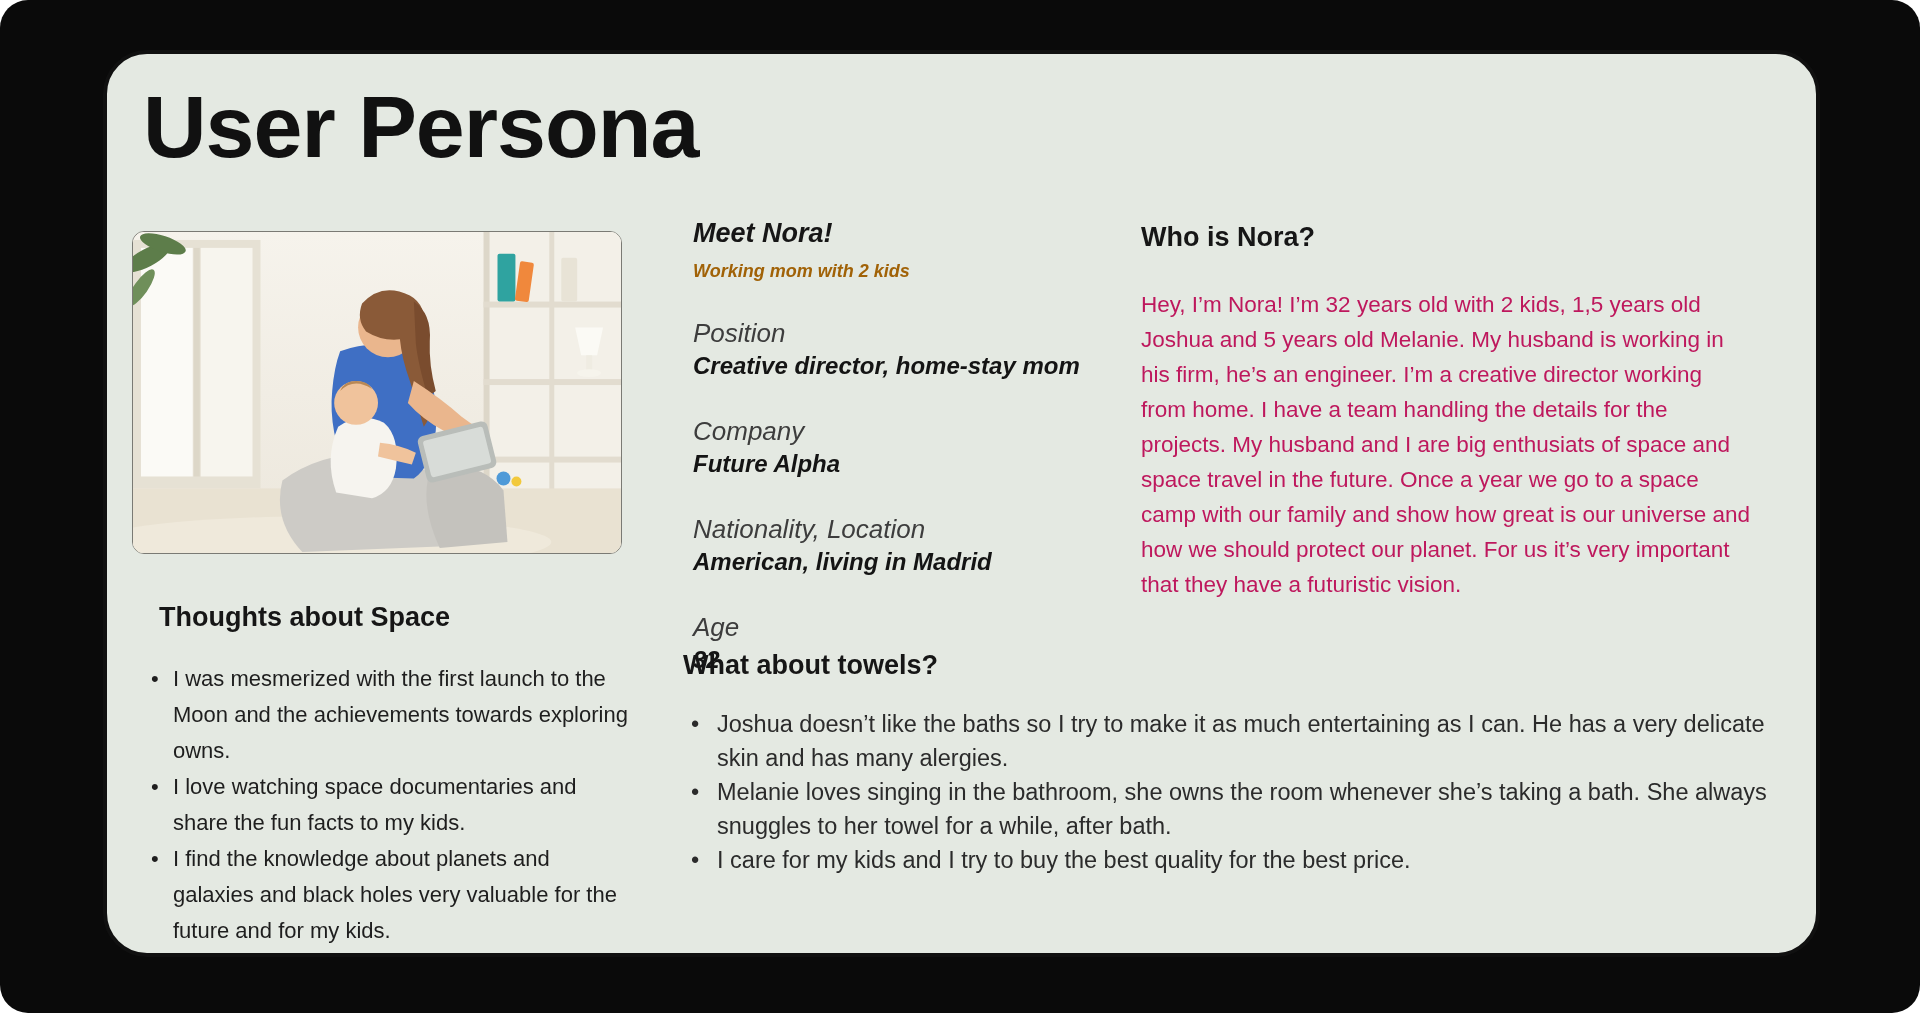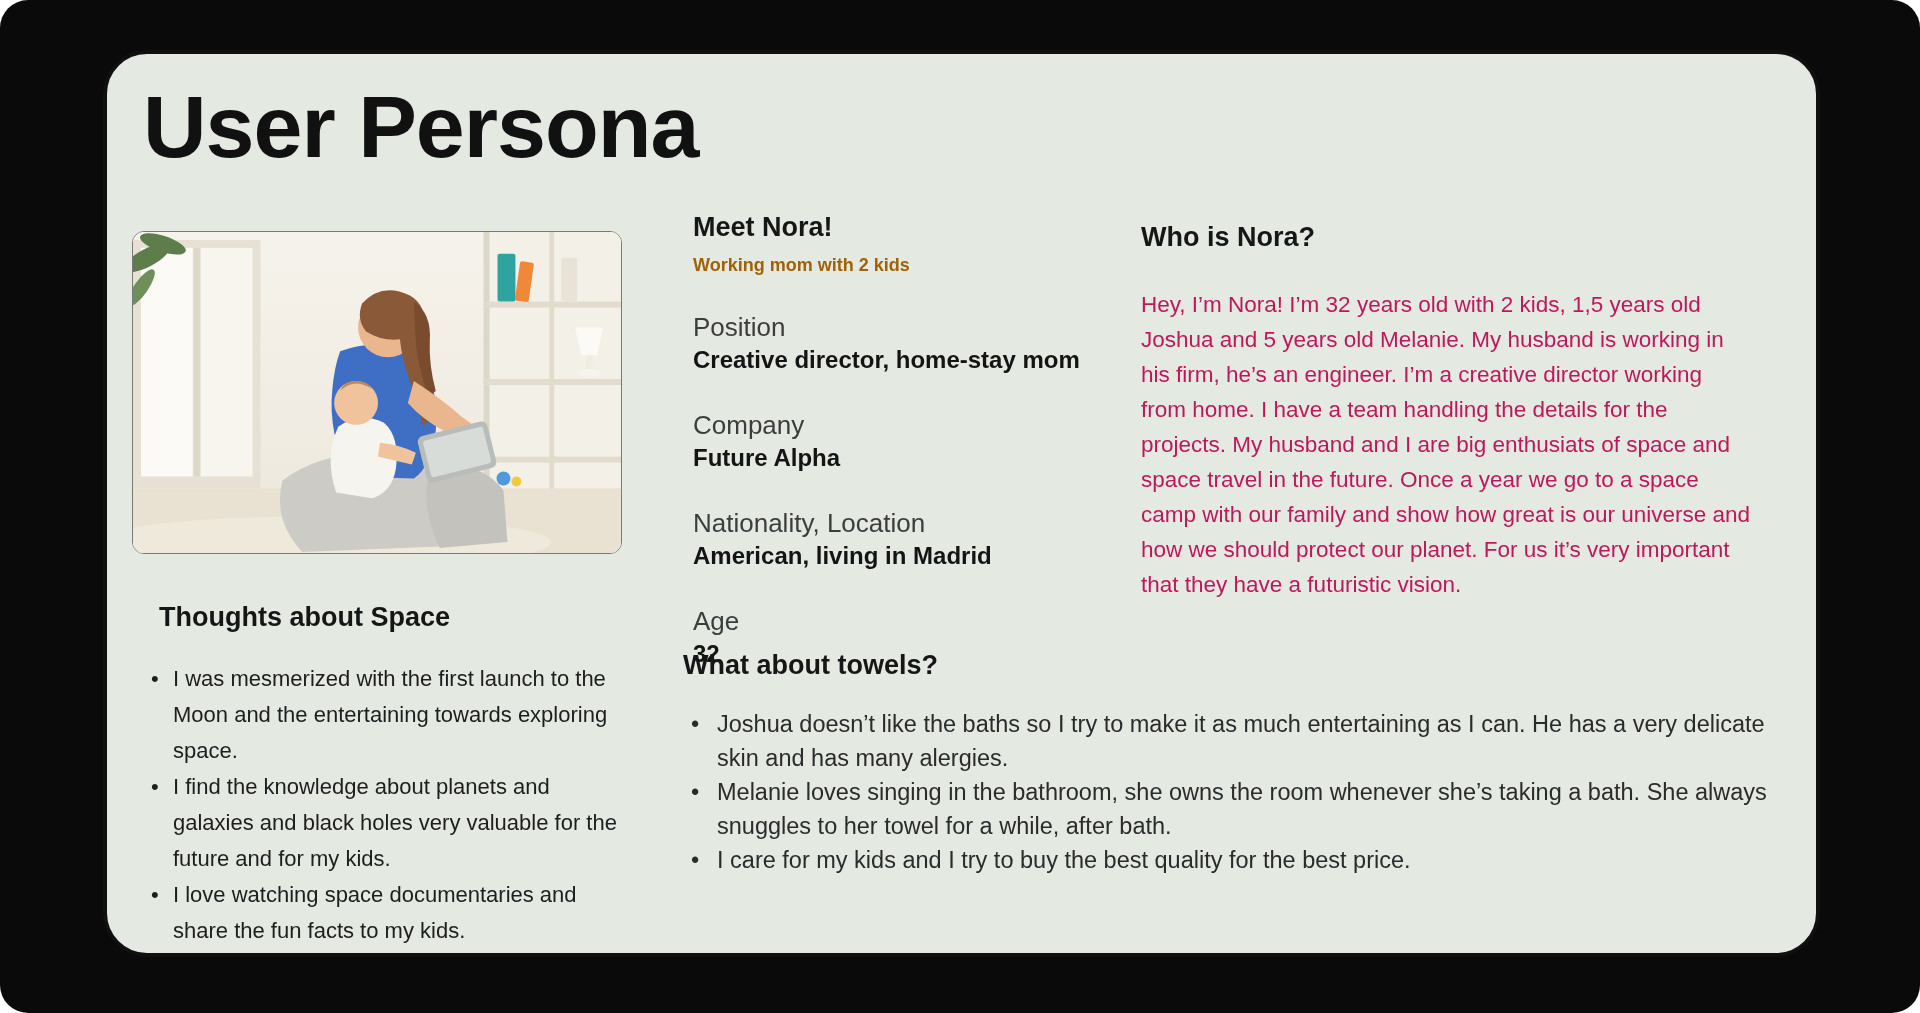--- a/index.html
+++ b/index.html
@@ -29,21 +29,21 @@
   }
   .photo {
     position: absolute; left: 25px; top: 177px;
     width: 490px; height: 323px;
     border-radius: 12px; overflow: hidden;
     border: 1px solid #7a7a74;
     background: #f1eee6;
   }
   .photo svg { display: block; width: 100%; height: 100%; }
 
-  .mid-col { position: absolute; left: 586px; top: 158px; width: 470px; }
+  .mid-col { position: absolute; left: 586px; top: 164px; width: 470px; font-style: italic; }
   .section-heading { font-size: 27px; font-weight: 700; color: #161616; }
   .subtitle { margin-top: 12px; font-size: 18px; font-weight: 600; color: #a16207; }
   .field { margin-top: 36px; }
   .field-label { font-size: 26px; font-weight: 400; color: #3d3d3d; }
   .field-value { margin-top: 3px; font-size: 24px; font-weight: 600; color: #141414; }
 
   .who-col { position: absolute; left: 1034px; top: 168px; width: 612px; }
   .who-body {
     margin-top: 34px;
     font-size: 22.5px; line-height: 35px; font-weight: 400;
@@ -171,23 +171,23 @@
     </div>
 
     <div class="who-col">
       <div class="section-heading">Who is Nora?</div>
       <div class="who-body">Hey, I’m Nora! I’m 32 years old with 2 kids, 1,5 years old Joshua and 5 years old Melanie. My husband is working in his firm, he’s an engineer. I’m a creative director working from home. I have a team handling the details for the projects. My husband and I are big enthusiats of space and space travel in the future. Once a year we go to a space camp with our family and show how great is our universe and how we should protect our planet. For us it’s very important that they have a futuristic vision.</div>
     </div>
 
     <div class="thoughts">
       <div class="section-heading">Thoughts about Space</div>
       <ul class="bullets">
-        <li>I was mesmerized with the first launch to the Moon and the entertaining towards exploring space.</li>
+        <li>I was mesmerized with the first launch to the Moon and the achievements towards exploring owns.</li>
+        <li>I love watching space documentaries and share the fun facts to my kids.</li>
         <li>I find the knowledge about planets and galaxies and black holes very valuable for the future and for my kids.</li>
-        <li>I love watching space documentaries and share the fun facts to my kids.</li>
       </ul>
     </div>
 
     <div class="towels">
       <div class="section-heading">What about towels?</div>
       <ul class="bullets">
         <li>Joshua doesn’t like the baths so I try to make it as much entertaining as I can. He has a very delicate skin and has many alergies.</li>
         <li>Melanie loves singing in the bathroom, she owns the room whenever she’s taking a bath. She always snuggles to her towel for a while, after bath.</li>
         <li>I care for my kids and I try to buy the best quality for the best price.</li>
       </ul>

